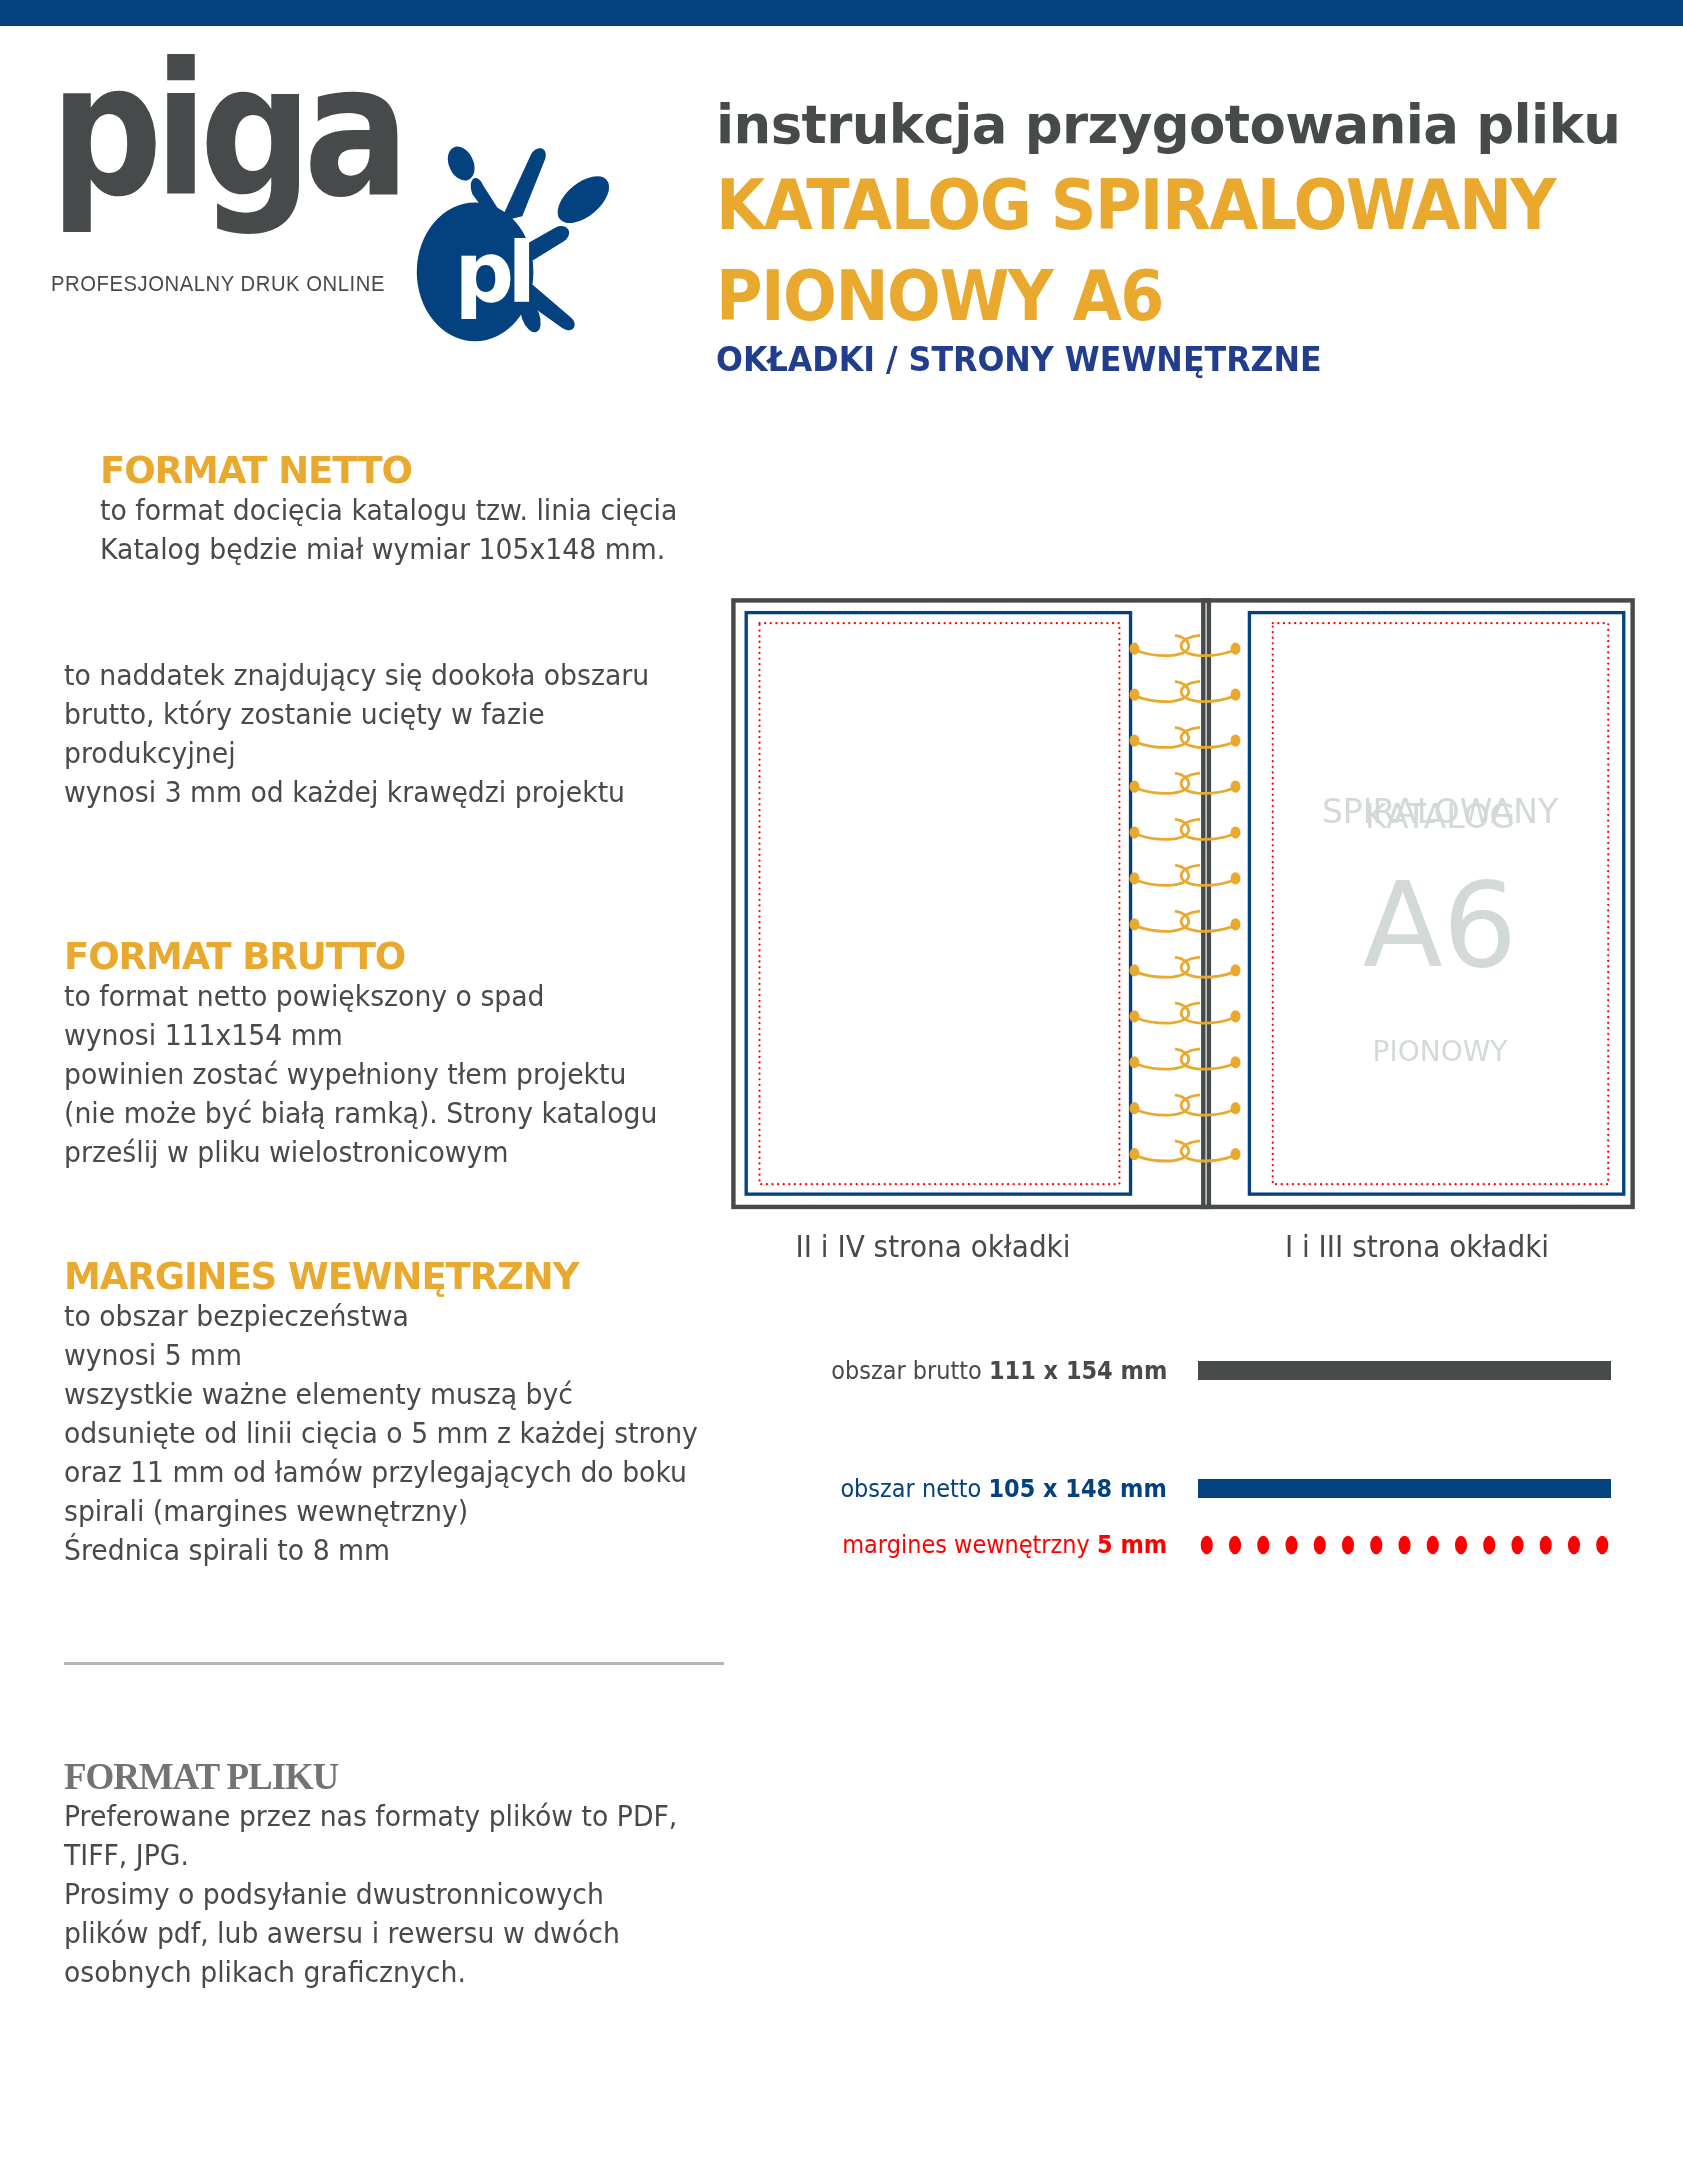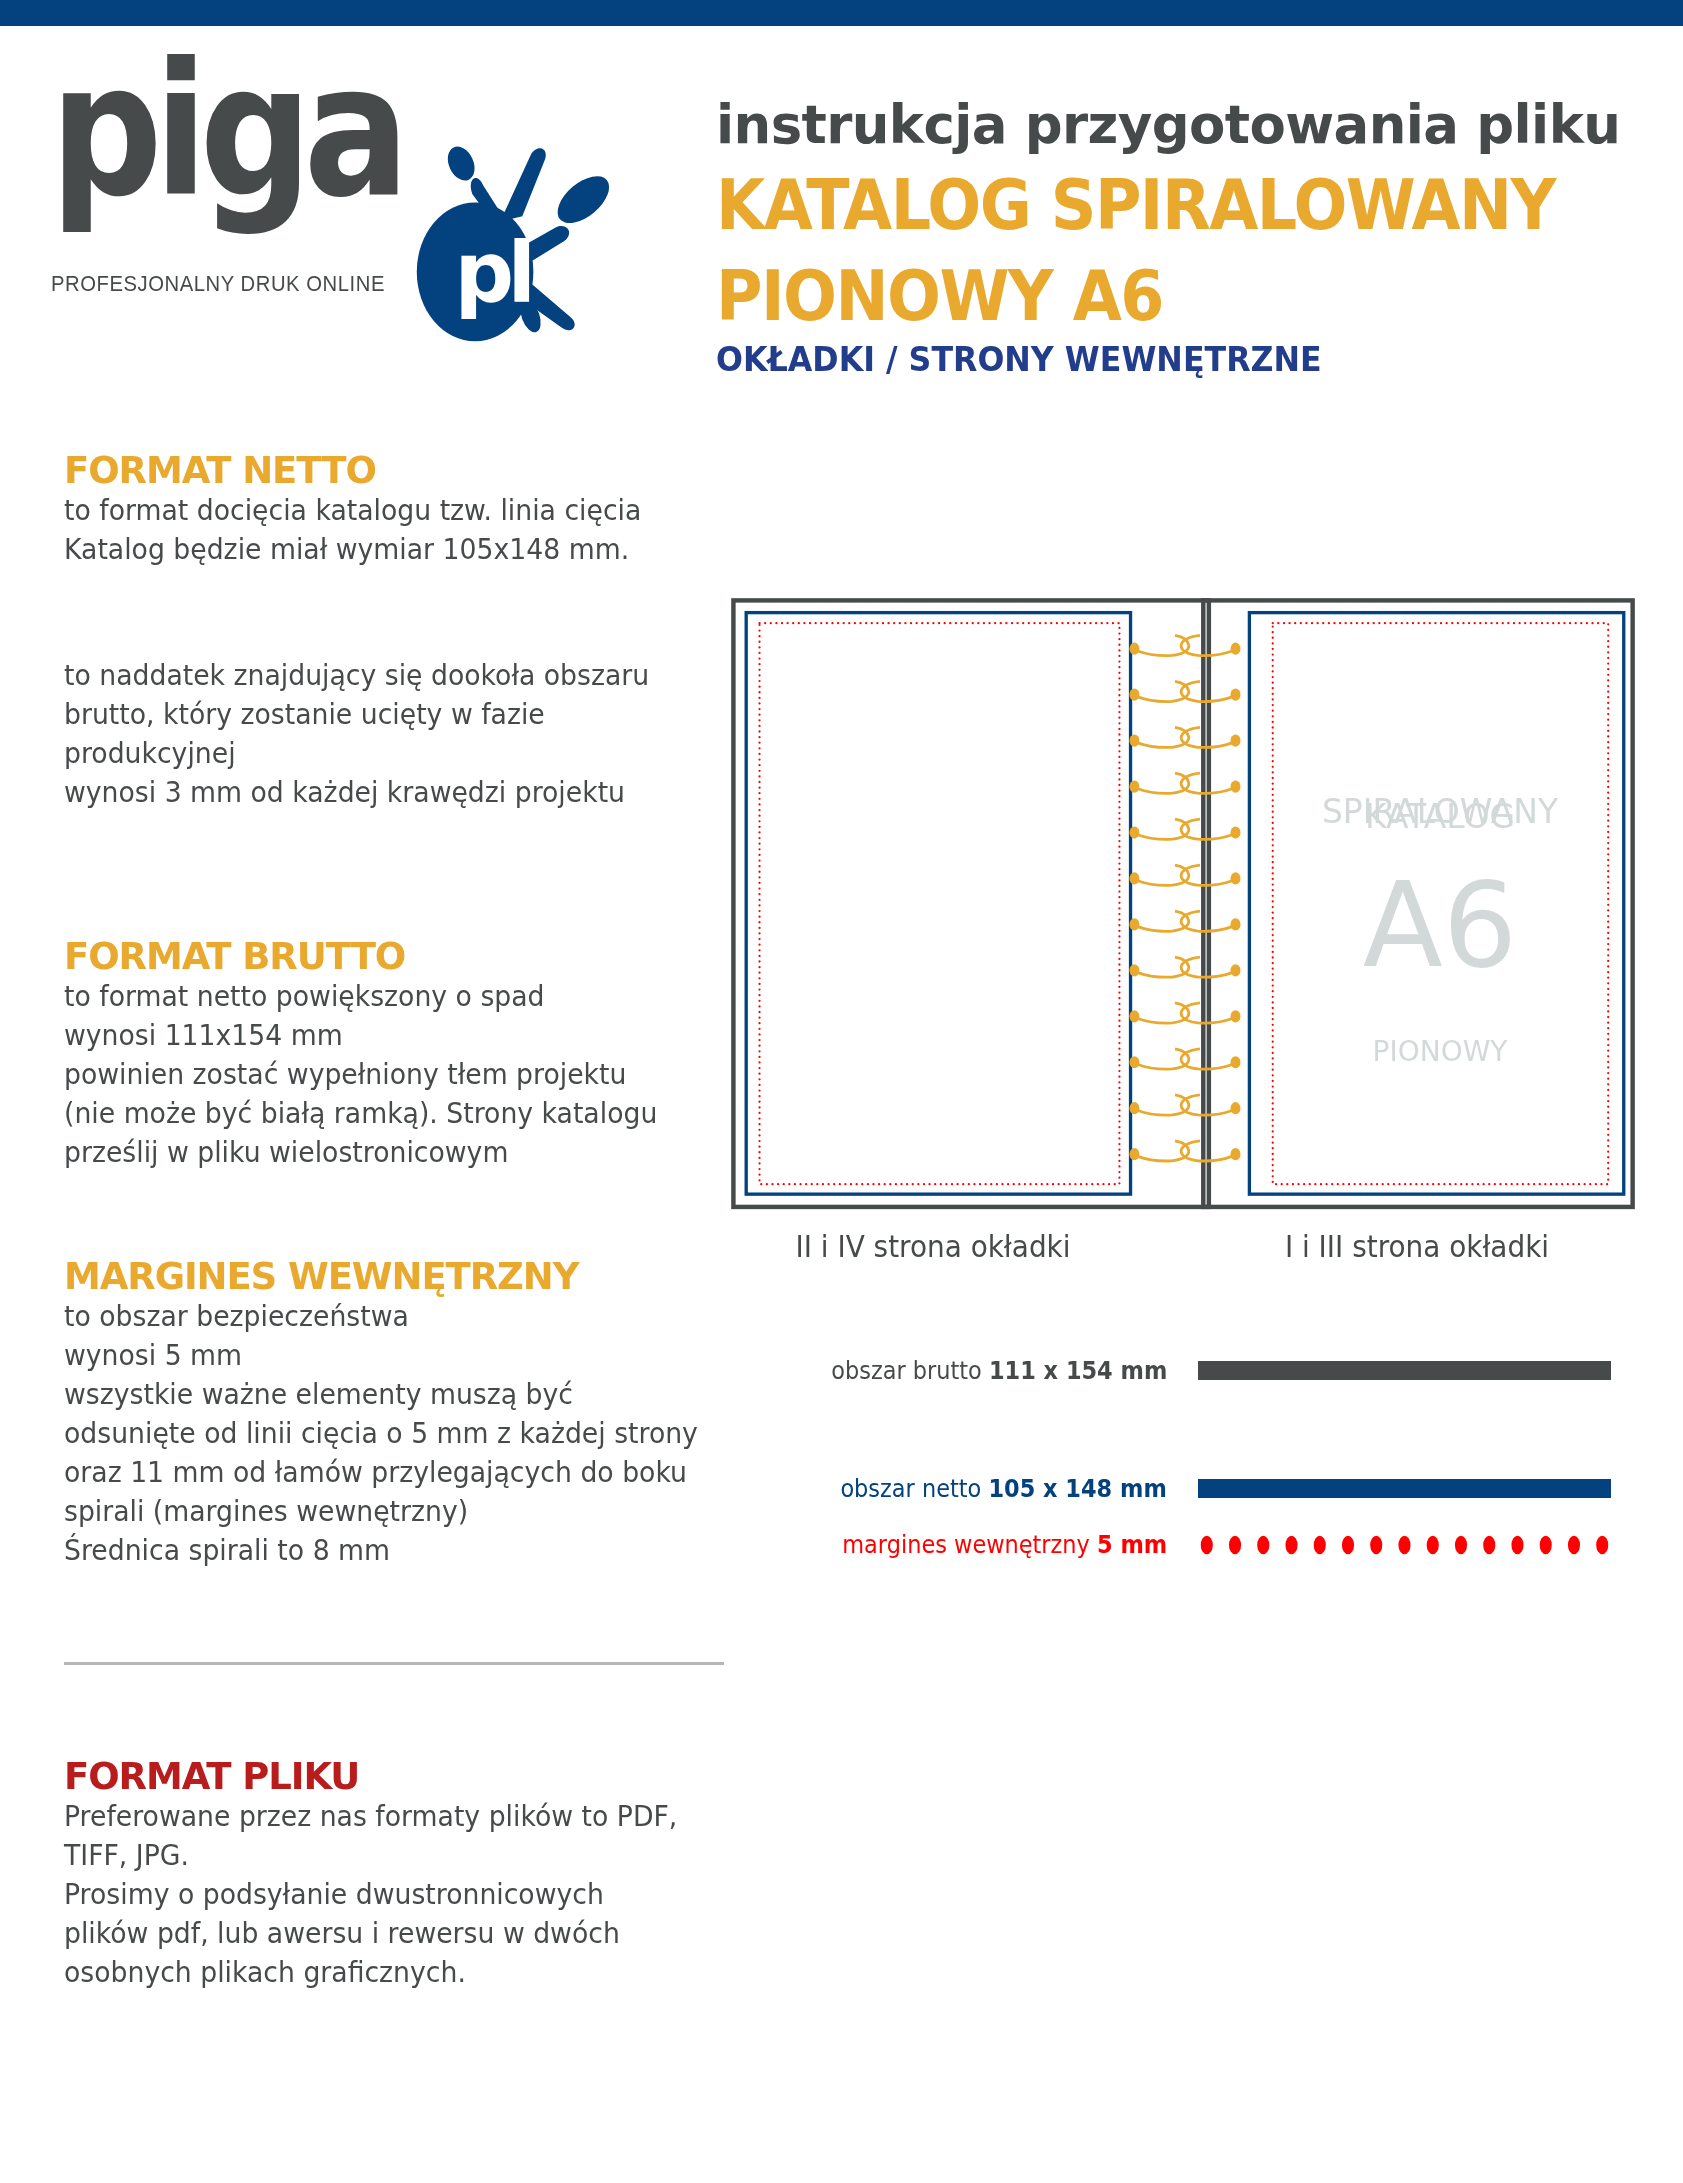--- a/index.html
+++ b/index.html
@@ -23,21 +23,21 @@
              transform: scaleX(0.98); transform-origin: left top; white-space: nowrap; }
   .hdr-title { top: 160px; font-size: 69px; font-weight: bold; color: #e9a92e; line-height: 91px;
                letter-spacing: -1.7px; white-space: nowrap; transform: scaleX(0.92); transform-origin: left top; }
   .hdr-sub2 { top: 340px; font-size: 33px; font-weight: bold; color: #213d8b; white-space: nowrap;
               transform: scaleX(0.96); transform-origin: left top; }
 
   
   .section { position: absolute; left: 64px; width: 678px; }
   .sec-h { font-size: 37px; font-weight: bold; color: #e9a92e; line-height: 41px; letter-spacing: -1.1px;
            white-space: nowrap; }
-  .sec-h.blue { color: #b91c1c; }
+  .sec-h.blue { color: #737373; font-family: Liberation Serif, serif; }
   .sec-p { font-size: 29px; line-height: 39px; color: #474a4b; white-space: nowrap;
            font-family: "DejaVu Sans", sans-serif; transform: scaleX(0.92); transform-origin: left top; }
   .divider { position: absolute; left: 64px; top: 1662px; width: 660px; height: 3.3px; background: #b6b6b6; }
 
   
   .diagram { position: absolute; left: 0; top: 0; width: 1684px; height: 1333px; pointer-events: none; }
   .diagram * { pointer-events: auto; }
   .cover-label { position: absolute; top: 1228px; font-size: 31px; color: #474a4b; white-space: nowrap;
                  transform: scaleX(0.9); transform-origin: center top; }
   .cover-text { position: absolute; color: #d3d9d9; font-family: "DejaVu Sans", sans-serif; text-align: center;
@@ -73,21 +73,21 @@
   <div class="logo-tagline">PROFESJONALNY DRUK ONLINE</div>
 </div>
 
 <div class="hdr hdr-sub">instrukcja przygotowania pliku</div>
 <div class="hdr hdr-title">
   <div>KATALOG SPIRALOWANY</div>
   <div>PIONOWY A6</div>
 </div>
 <div class="hdr hdr-sub2">OKŁADKI / STRONY WEWNĘTRZNE</div>
 
-<div class="section" style="top:450px;">
+<div class="section" style="top:450px;margin-left:36px;">
   <div class="sec-h">FORMAT NETTO</div>
   <div class="sec-p">to format docięcia katalogu tzw. linia cięcia</div>
   <div class="sec-p">Katalog będzie miał wymiar 105x148 mm.</div>
 </div>
 
 <div class="section" style="top:656px;">
   <div class="sec-p">to naddatek znajdujący się dookoła obszaru</div>
   <div class="sec-p">brutto, który zostanie ucięty w fazie</div>
   <div class="sec-p">produkcyjnej</div>
   <div class="sec-p">wynosi 3 mm od każdej krawędzi projektu</div>

